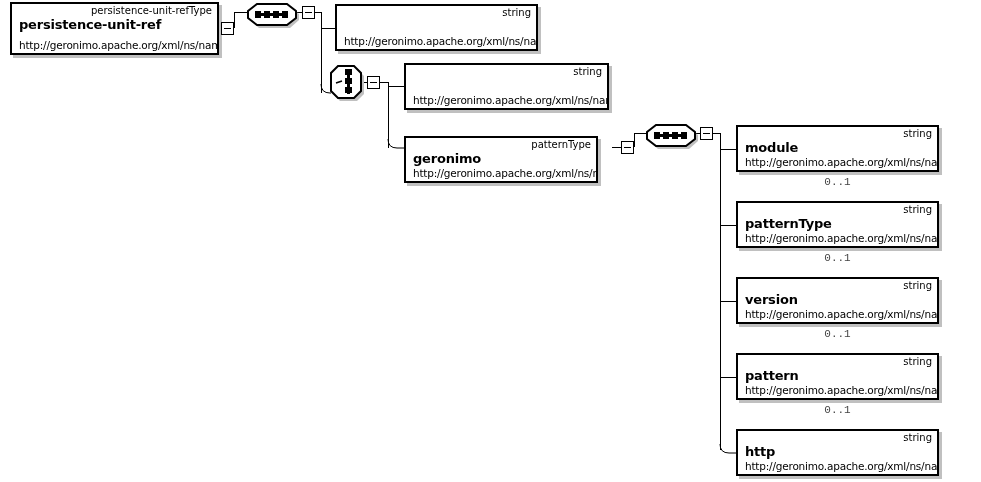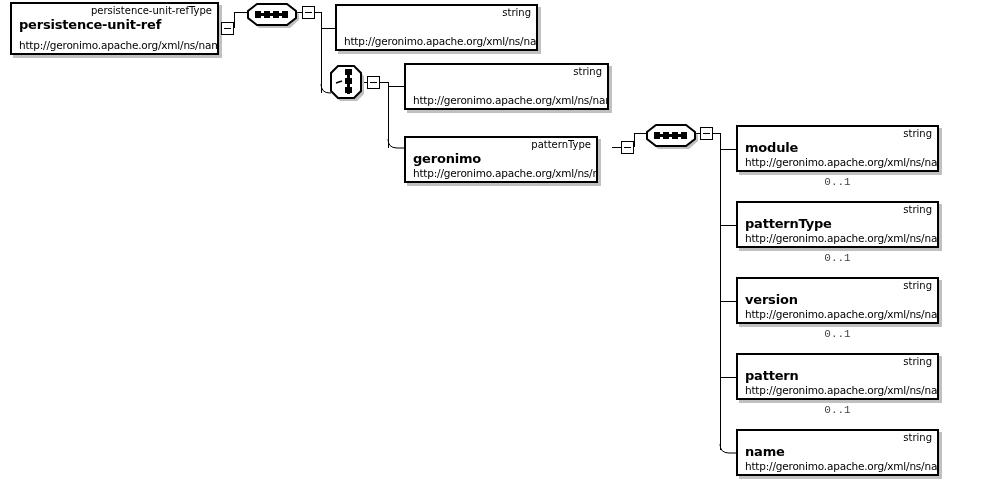--- a/index.html
+++ b/index.html
@@ -251,17 +251,17 @@
 
   <div class="node" style="left:736px; top:353px; width:203px; height:47px;">
     <div class="type">string</div>
     <div class="ename">pattern</div>
     <div class="ns">http://geronimo.apache.org/xml/ns/naming-1.2</div>
   </div>
   <div class="card" style="left:736px; top:404px; width:203px;">0..1</div>
 
   <div class="node" style="left:736px; top:429px; width:203px; height:47px;">
     <div class="type">string</div>
-    <div class="ename">name</div>
+    <div class="ename">http</div>
     <div class="ns">http://geronimo.apache.org/xml/ns/naming-1.2</div>
   </div>
 
 </div>
 
 </body></html>

